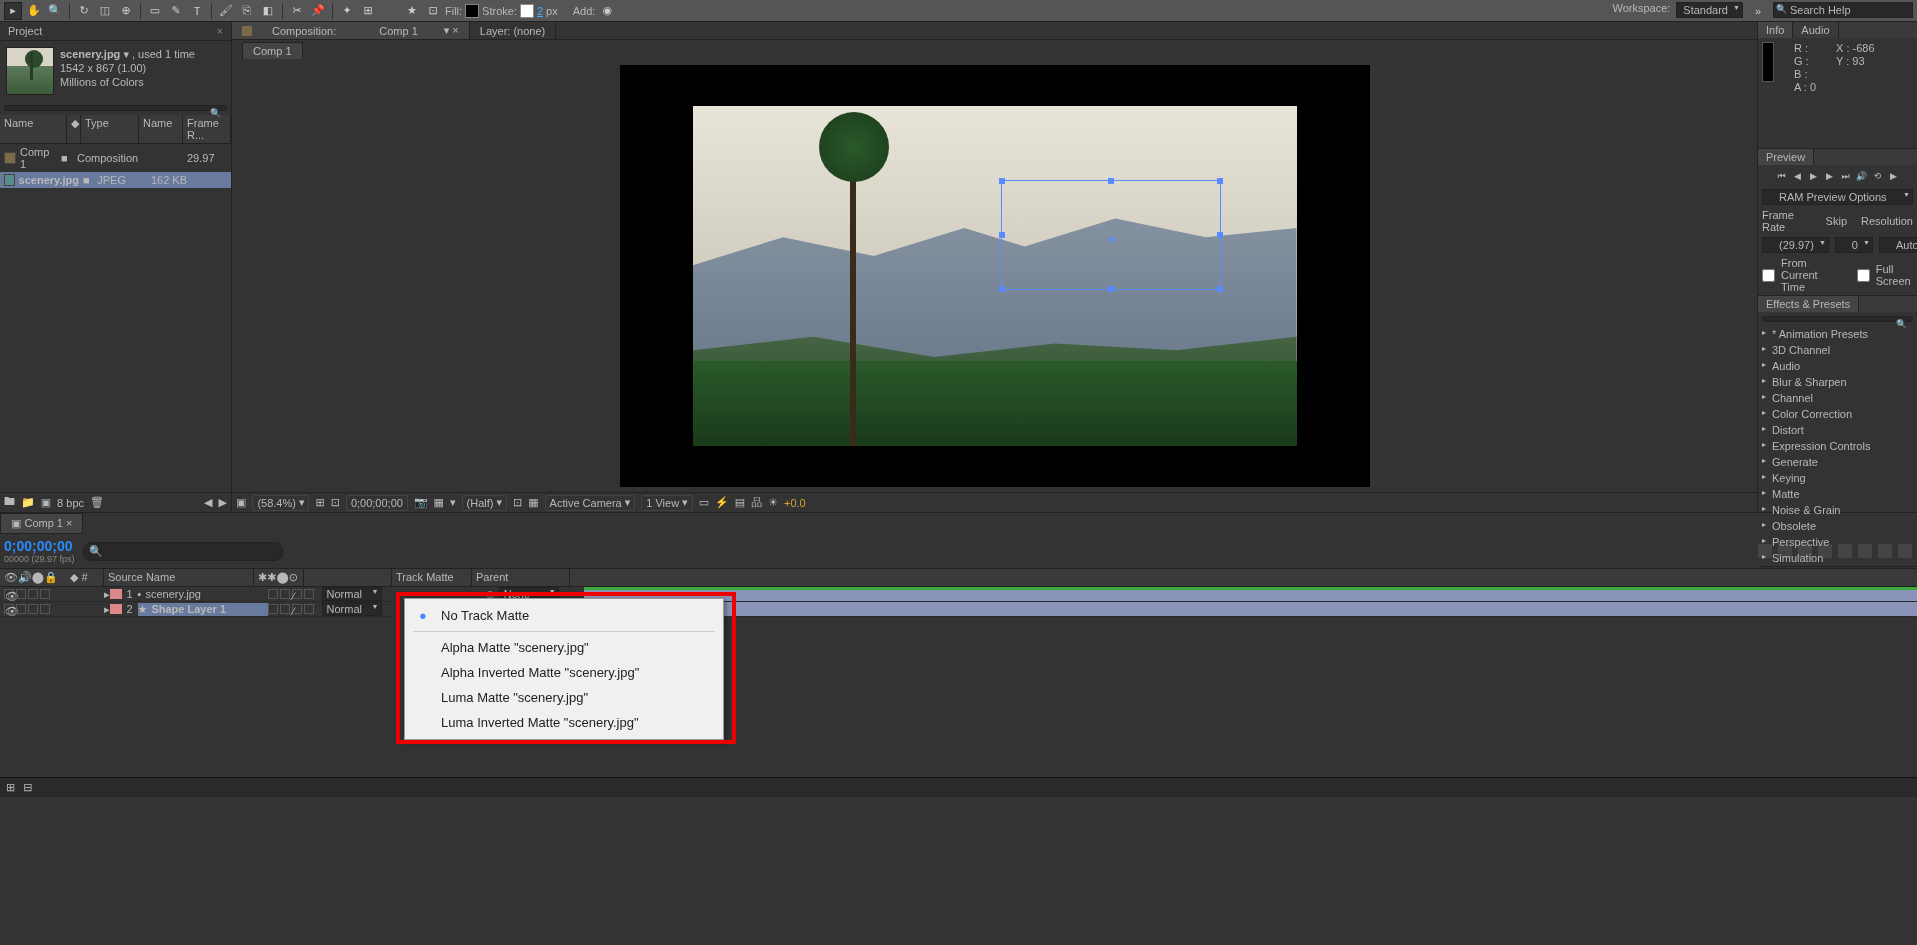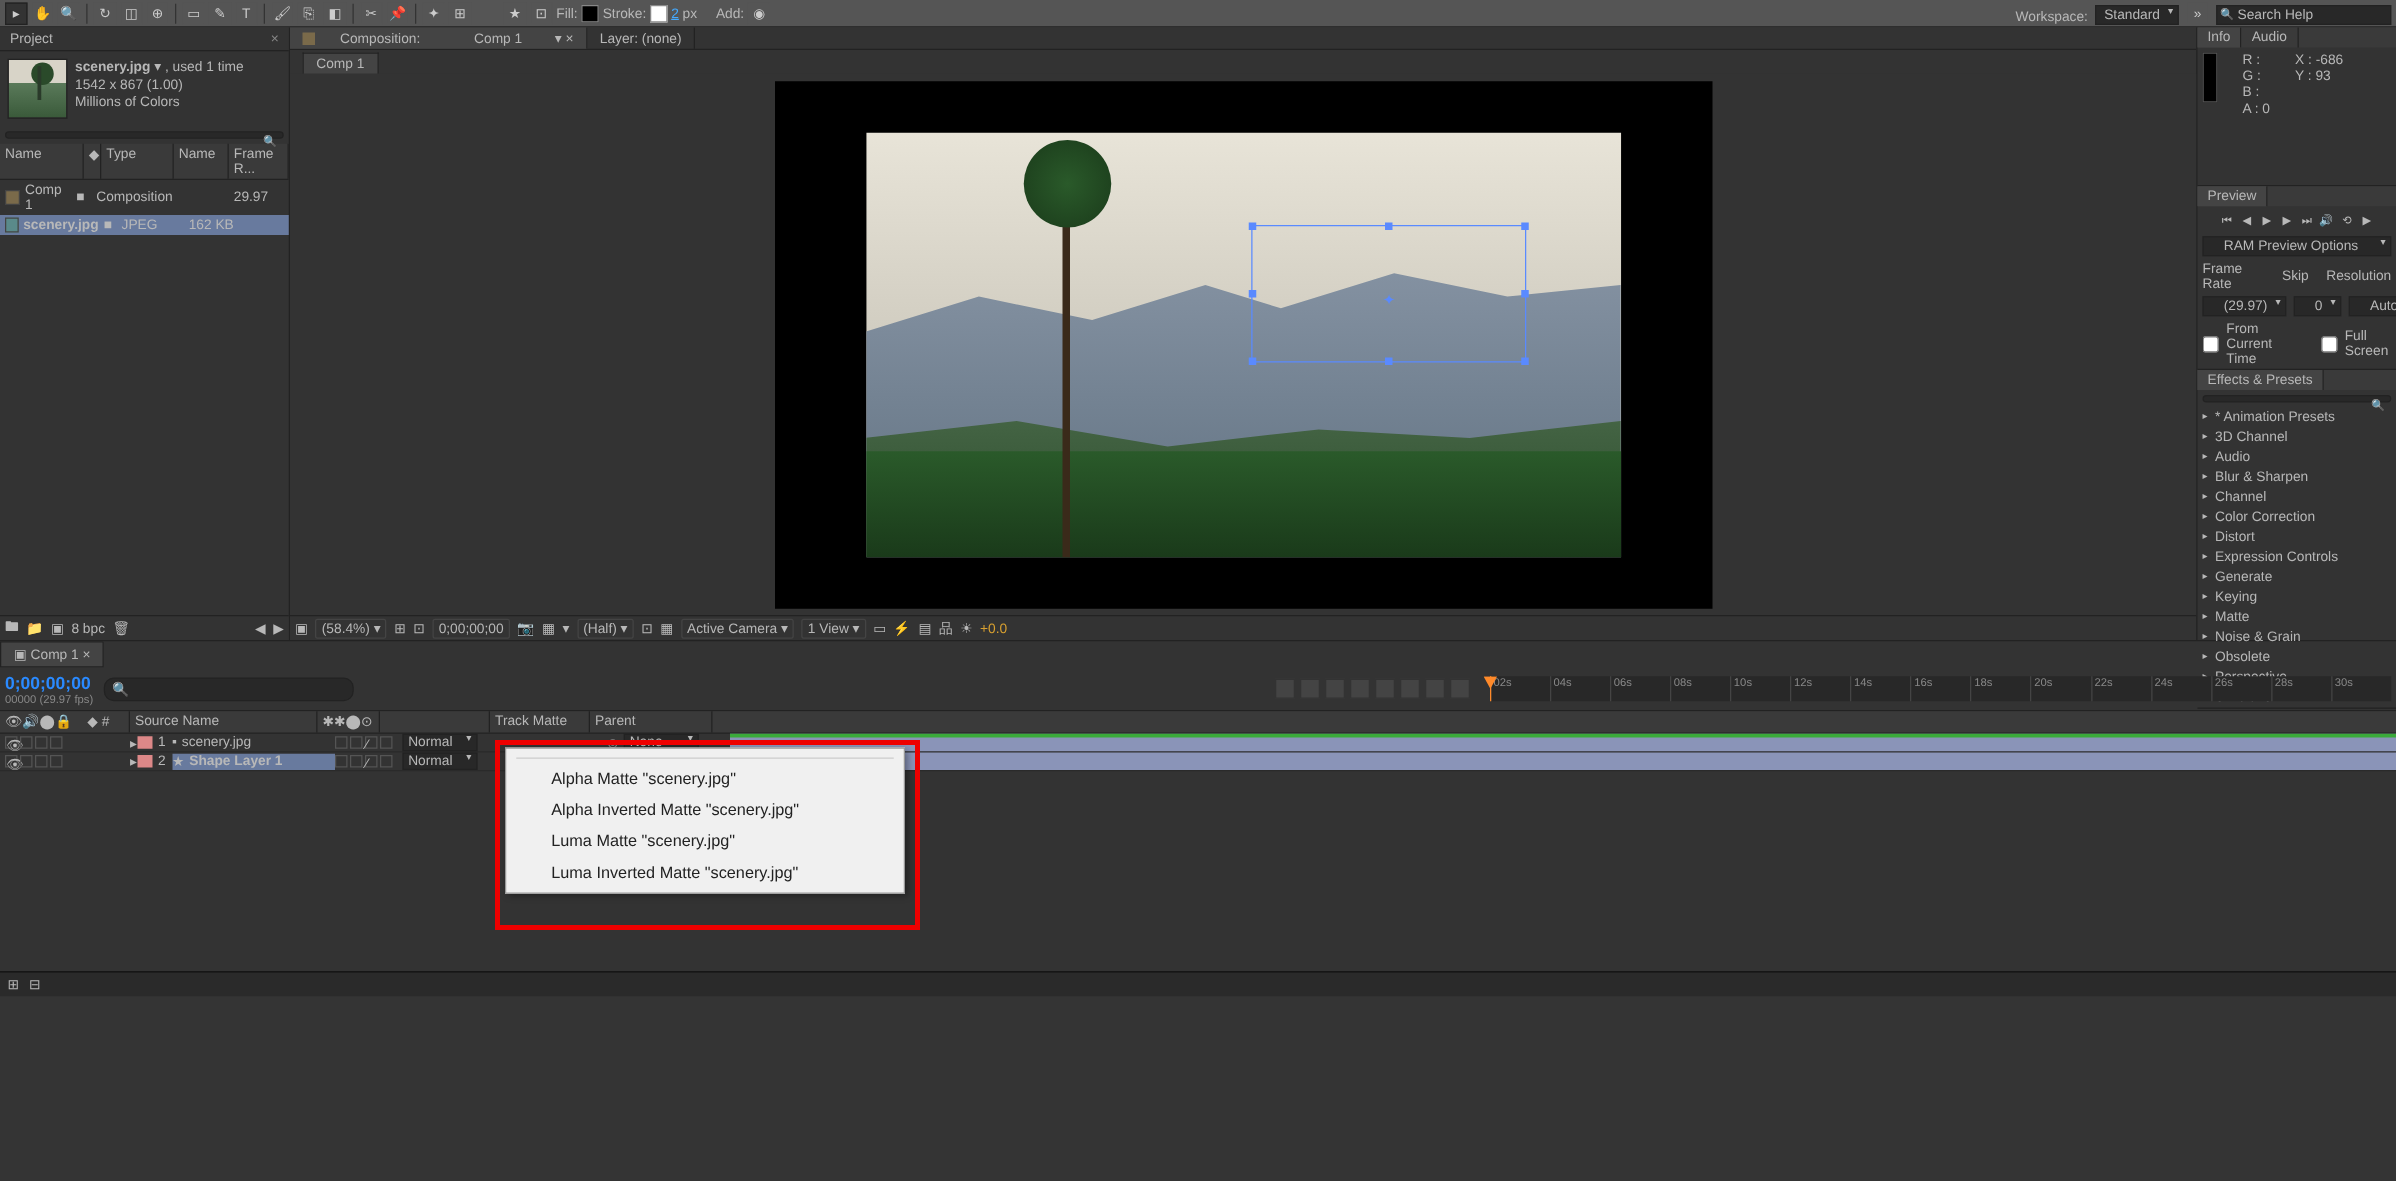--- a/index.html
+++ b/index.html
@@ -1,21 +1,21 @@
 <!DOCTYPE html>
 <html><head>
 <meta charset="utf-8">
 <style>
 *{margin:0;padding:0;box-sizing:border-box;font-family:"Segoe UI",Tahoma,sans-serif;font-size:11px;color:#b8b8b8;user-select:none}
 body{background:#343434;width:1917px;height:945px;overflow:hidden;position:relative}
 .toolbar{height:22px;background:#555;border-bottom:1px solid #222;display:flex;align-items:center;padding:0 4px;gap:3px}
 .tool-btn{width:18px;height:18px;background:#555;border:1px solid #555;display:flex;align-items:center;justify-content:center;color:#ccc}
 .tool-btn.active{background:#333;border-color:#222}
 .tool-sep{width:1px;height:16px;background:#333;margin:0 2px}
-.toolbar-right{margin-left:auto;display:flex;align-items:flex-end;gap:6px}
+.toolbar-right{margin-left:auto;display:flex;align-items:flex-start;gap:6px}
 .main{display:flex;height:490px}
 .left-panel{width:232px;background:#333;border-right:1px solid #222;display:flex;flex-direction:column}
 .panel-tab{background:#333;padding:3px 8px;border-bottom:1px solid #222;display:flex;justify-content:space-between}
 .panel-tab .close{color:#888}
 .project-info{display:flex;padding:6px;gap:6px}
 .thumb{width:48px;height:48px;background:linear-gradient(to bottom,#d8d4c8 0%,#d8d4c8 40%,#5a7a5a 40%,#3a5a3a 100%);border:1px solid #222;position:relative}
 .thumb::after{content:"";position:absolute;left:50%;top:10%;width:3px;height:60%;background:#2a3a2a}
 .thumb-tree{position:absolute;left:40%;top:5%;width:18px;height:18px;background:#2a4a2a;border-radius:50%}
 .proj-text{font-size:10px;line-height:14px}
 .proj-search{margin:4px;padding:2px 18px 2px 6px;background:#282828;border:1px solid #222;border-radius:8px;position:relative}
@@ -370,38 +370,20 @@
     <div class="tl-tools">
       <div class="tl-tool"></div>
       <div class="tl-tool"></div>
       <div class="tl-tool"></div>
       <div class="tl-tool"></div>
       <div class="tl-tool"></div>
       <div class="tl-tool"></div>
       <div class="tl-tool"></div>
       <div class="tl-tool"></div>
     </div>
-    <div class="tl-ruler" style="margin-left:8px;height:20px">
-      <div class="playhead"></div>
-      <div class="ruler-mark">02s</div>
-      <div class="ruler-mark">04s</div>
-      <div class="ruler-mark">06s</div>
-      <div class="ruler-mark">08s</div>
-      <div class="ruler-mark">10s</div>
-      <div class="ruler-mark">12s</div>
-      <div class="ruler-mark">14s</div>
-      <div class="ruler-mark">16s</div>
-      <div class="ruler-mark">18s</div>
-      <div class="ruler-mark">20s</div>
-      <div class="ruler-mark">22s</div>
-      <div class="ruler-mark">24s</div>
-      <div class="ruler-mark">26s</div>
-      <div class="ruler-mark">28s</div>
-      <div class="ruler-mark">30s</div>
-    </div>
   </div>
   <div class="tl-cols">
     <div class="tlc tlc-toggles">👁🔊⬤🔒 &nbsp;&nbsp; ◆ #</div>
     <div class="tlc tlc-name">Source Name</div>
     <div class="tlc tlc-sw">✱✱⬤⊙</div>
     <div class="tlc tlc-mode"></div>
     <div class="tlc tlc-tm">Track Matte</div>
     <div class="tlc tlc-parent">Parent</div>
     <div style="flex:1"></div>
   </div>
@@ -466,19 +448,20 @@
   </div>
   <div style="height:160px"></div>
 </div>
 
 <div class="bottom-strip">
   <span>⊞</span>
   <span>⊟</span>
 </div>
 
 <div class="context-menu">
+  <div class="cm-item checked">No Track Matte</div>
   <div class="cm-sep"></div>
   <div class="cm-item">Alpha Matte "scenery.jpg"</div>
   <div class="cm-item">Alpha Inverted Matte "scenery.jpg"</div>
   <div class="cm-item">Luma Matte "scenery.jpg"</div>
   <div class="cm-item">Luma Inverted Matte "scenery.jpg"</div>
 </div>
 <div class="red-annot"></div>
 
 </body></html>

